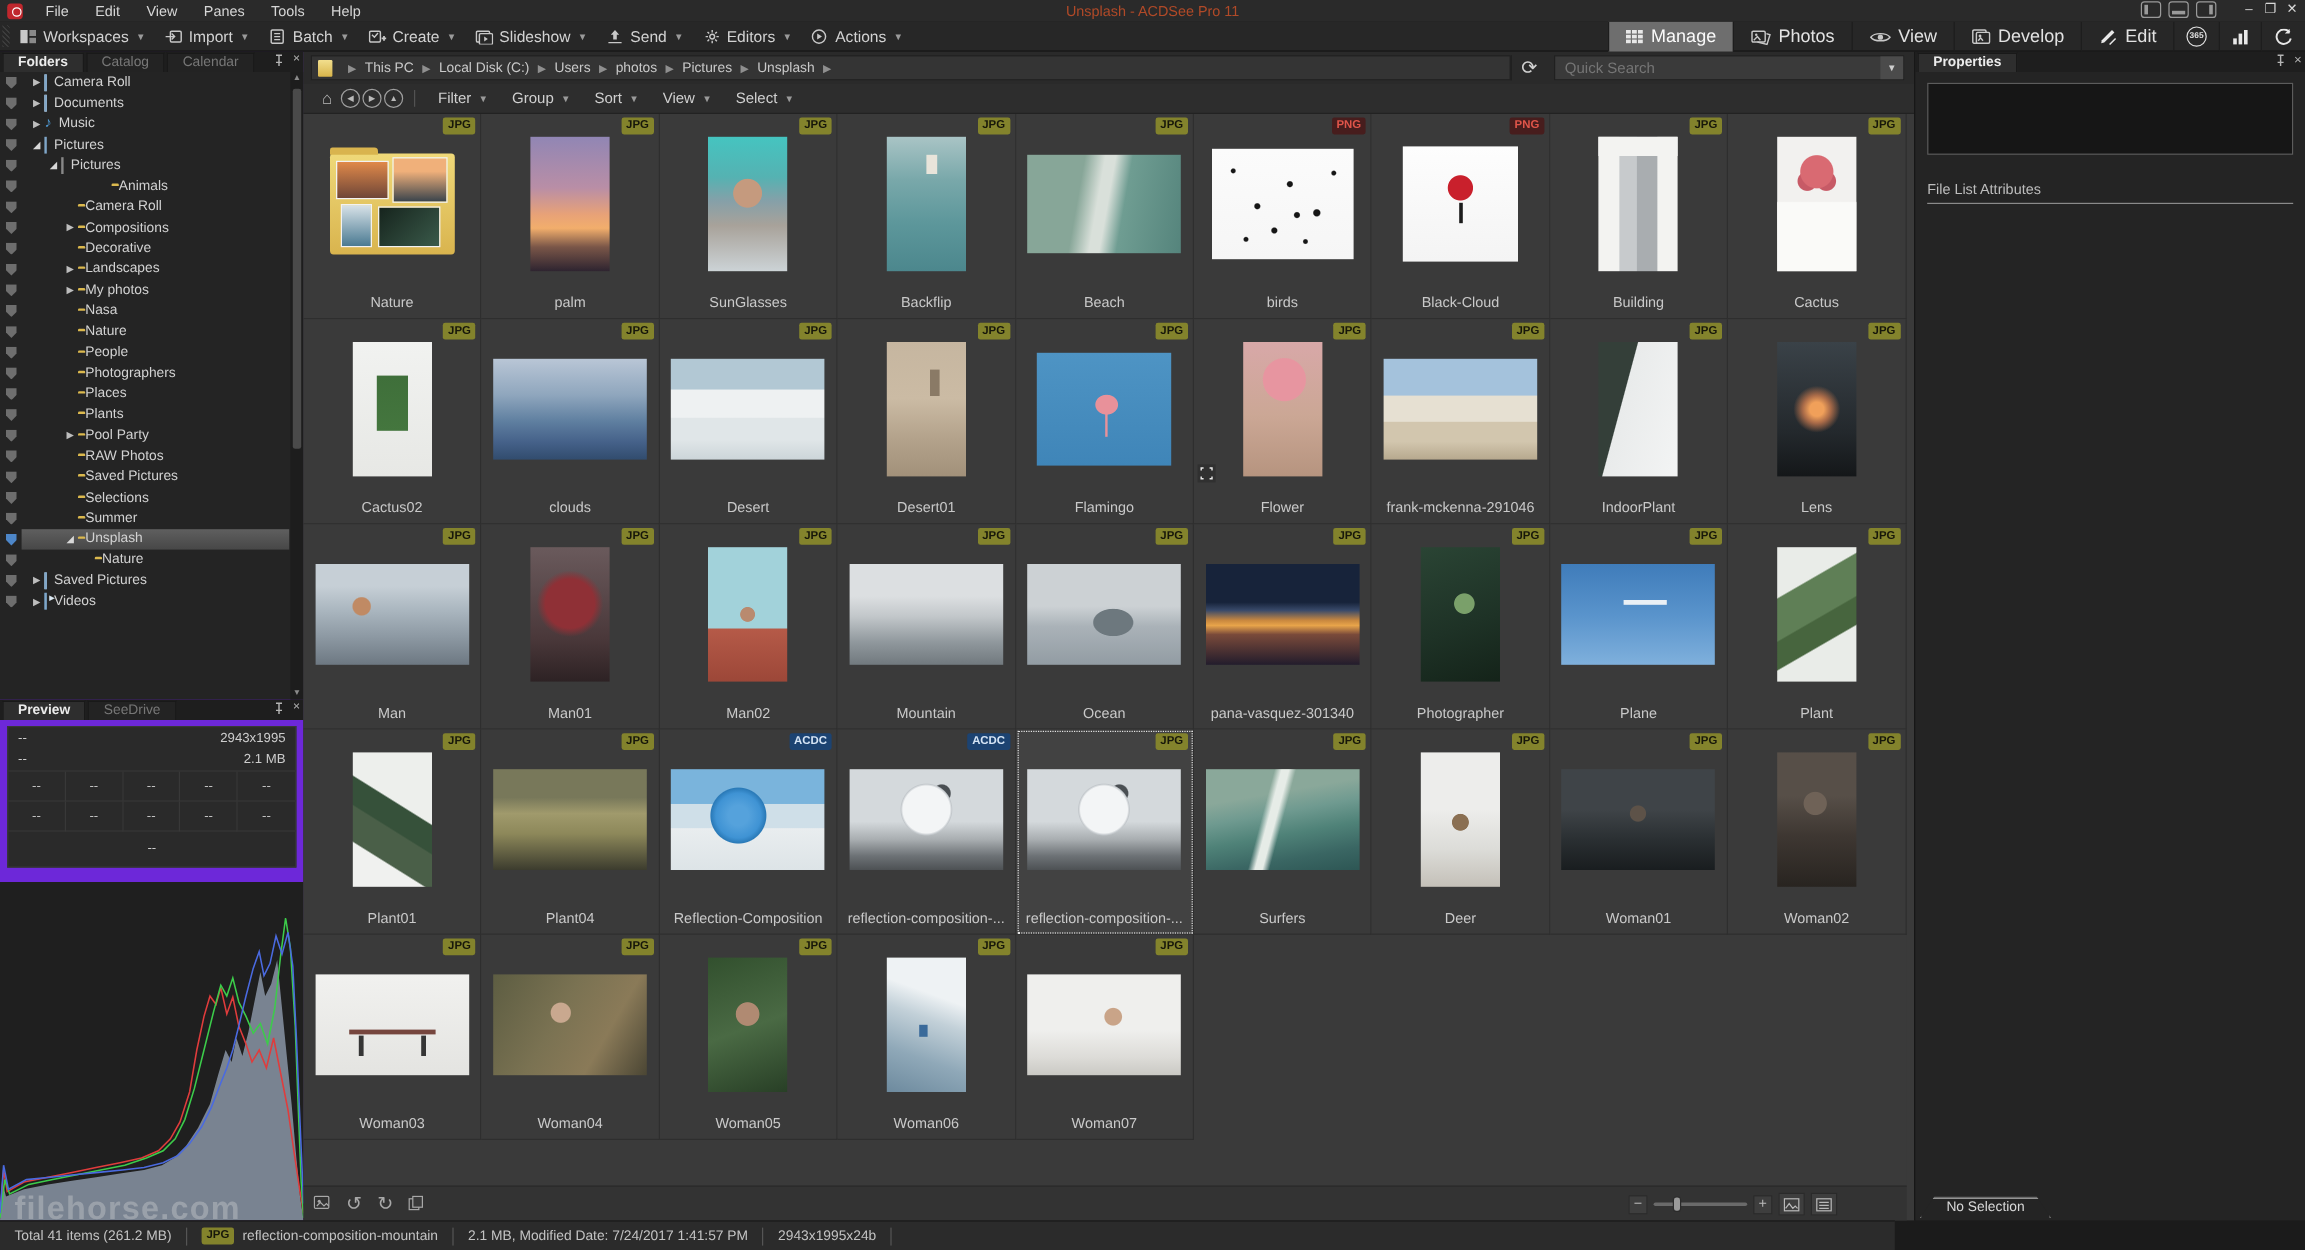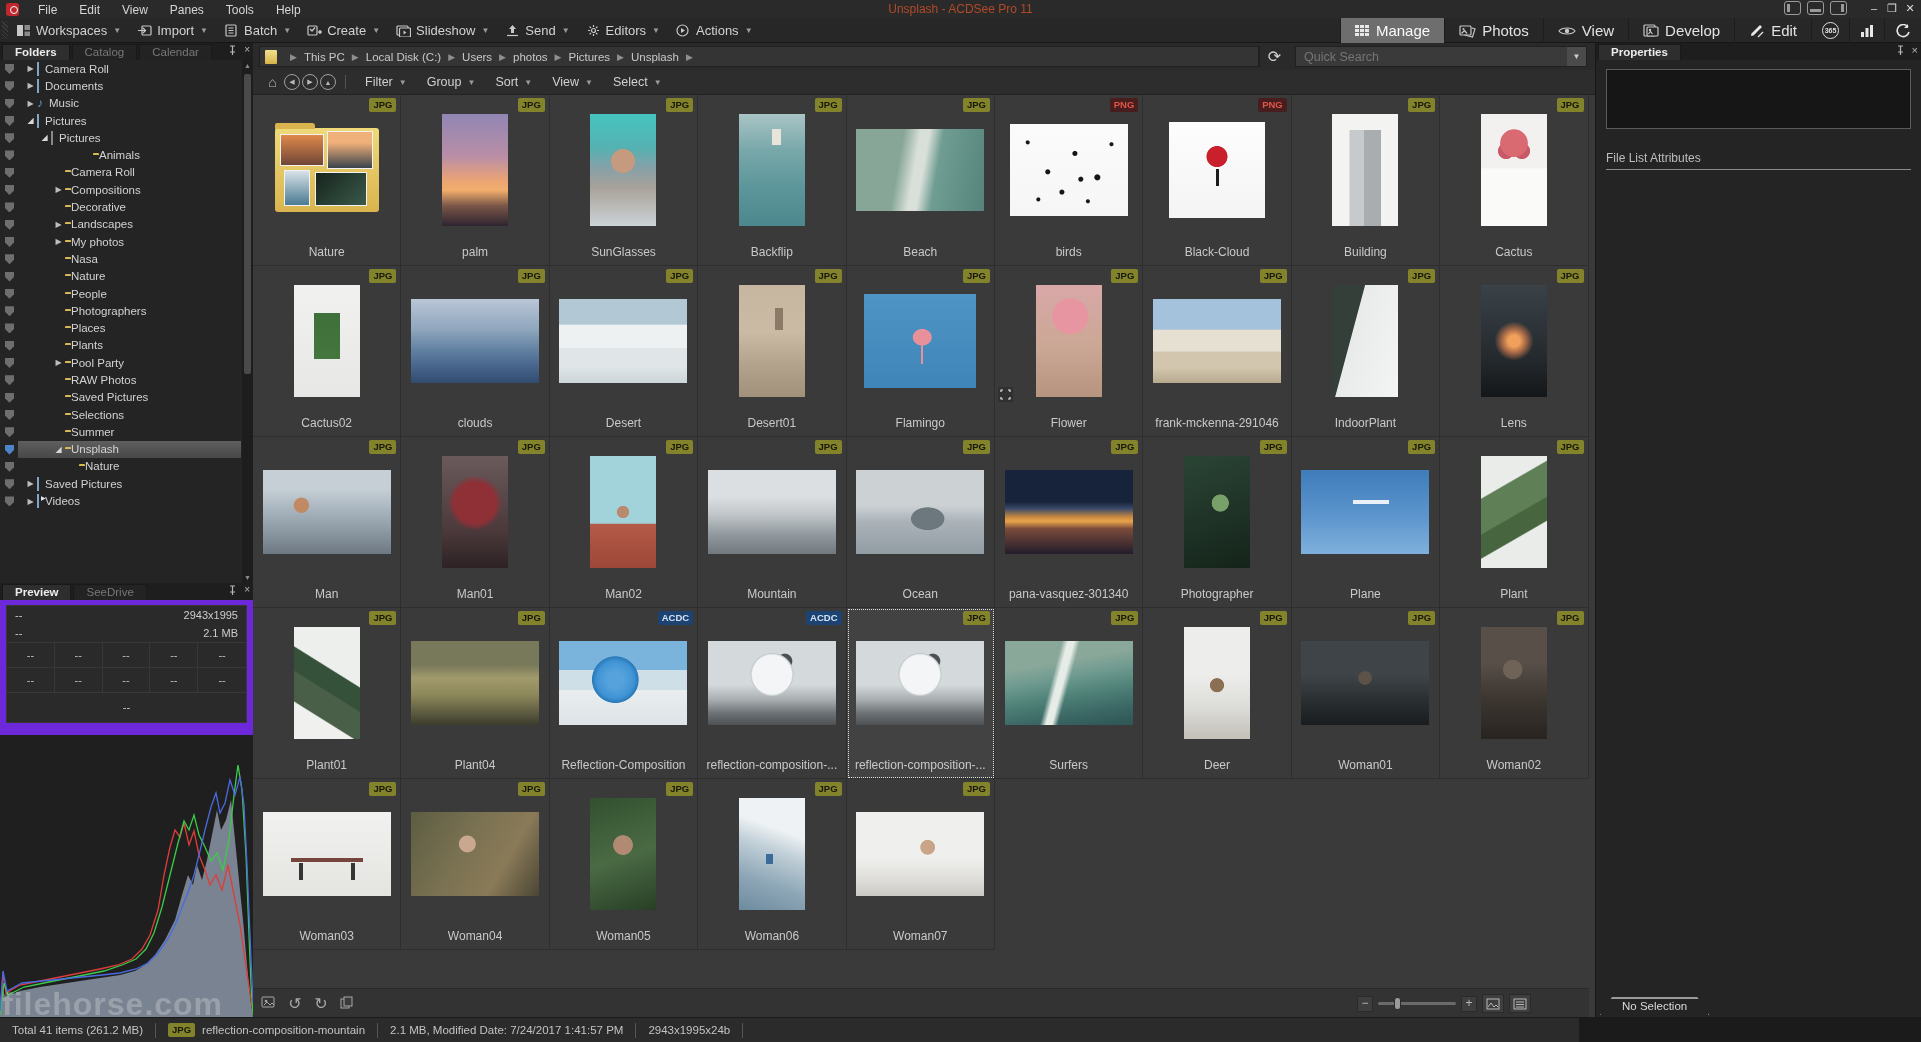--- a/index.html
+++ b/index.html
@@ -66,21 +66,21 @@
   #treescroll .sarr { position:absolute; left:0; width:11px; text-align:center; font-size:7px; color:#8a8a8a; }
   
   #previewpanel { position:absolute; left:0; top:540px; width:253px; height:434px; }
   #previnfo { margin:5px 6px 0; background:#2a2a2a; border:1px solid #383838; font-size:11px; color:#cdcdcd; }
   .pi-row { display:flex; justify-content:space-between; padding:3px 8px; }
   .pi-grid { display:grid; grid-template-columns:repeat(5,1fr); border-top:1px solid #383838; }
   .pi-cell { text-align:center; padding:6px 0; border-right:1px solid #383838; border-bottom:1px solid #383838; color:#c2c2c2; }
   .pi-cell:nth-child(5n) { border-right:none; }
   .pi-full { text-align:center; padding:8px 0 9px; }
   #histo { position:absolute; left:0; top:152px; width:253px; height:282px; background:#1f1f1f; }
-  #watermark { position:absolute; left:2px; bottom:-6px; font-size:32px; font-weight:bold; color:rgba(220,220,220,.34); letter-spacing:1px; white-space:nowrap;margin-top:36px; }
+  #watermark { position:absolute; left:12px; bottom:-6px; font-size:27px; font-weight:bold; color:rgba(220,220,220,.34); letter-spacing:1px; white-space:nowrap;margin-top:36px; }
   
   #crumbbar { position:absolute; left:0; top:0; width:1342px; height:27px; background:#2a2a2a; display:flex; align-items:center; }
   #crumbctl { margin-left:6px; height:21px; flex:1; background:#343434; border:1px solid #202020; display:flex; align-items:center; font-size:11.5px; color:#c9c9c9; }
   .crumb-folder { width:12px; height:14px; background:linear-gradient(180deg,#f2df8e,#d8b44a); margin:0 6px 0 5px; border-radius:1px; }
   .crumb-sep { color:#8f8f8f; font-size:9px; padding:0 7px; }
   .crumb { cursor:default; }
   #refreshbox { width:30px; height:21px; display:flex; align-items:center; justify-content:center; border-left:1px solid #202020; color:#d0d0d0; }
   #searchbox { width:292px; height:21px; margin:0 8px 0 6px; background:#3a3a3a; border:1px solid #202020; display:flex; align-items:center; }
   #searchbox input { flex:1; background:transparent; border:none; outline:none; color:#b9b9b9; font-size:12.5px; padding:0 8px; font-family:"Liberation Sans",sans-serif; }
   #searchdrop { width:19px; height:19px; background:#4b4b4b; color:#cdcdcd; font-size:8px; display:flex; align-items:center; justify-content:center; }

